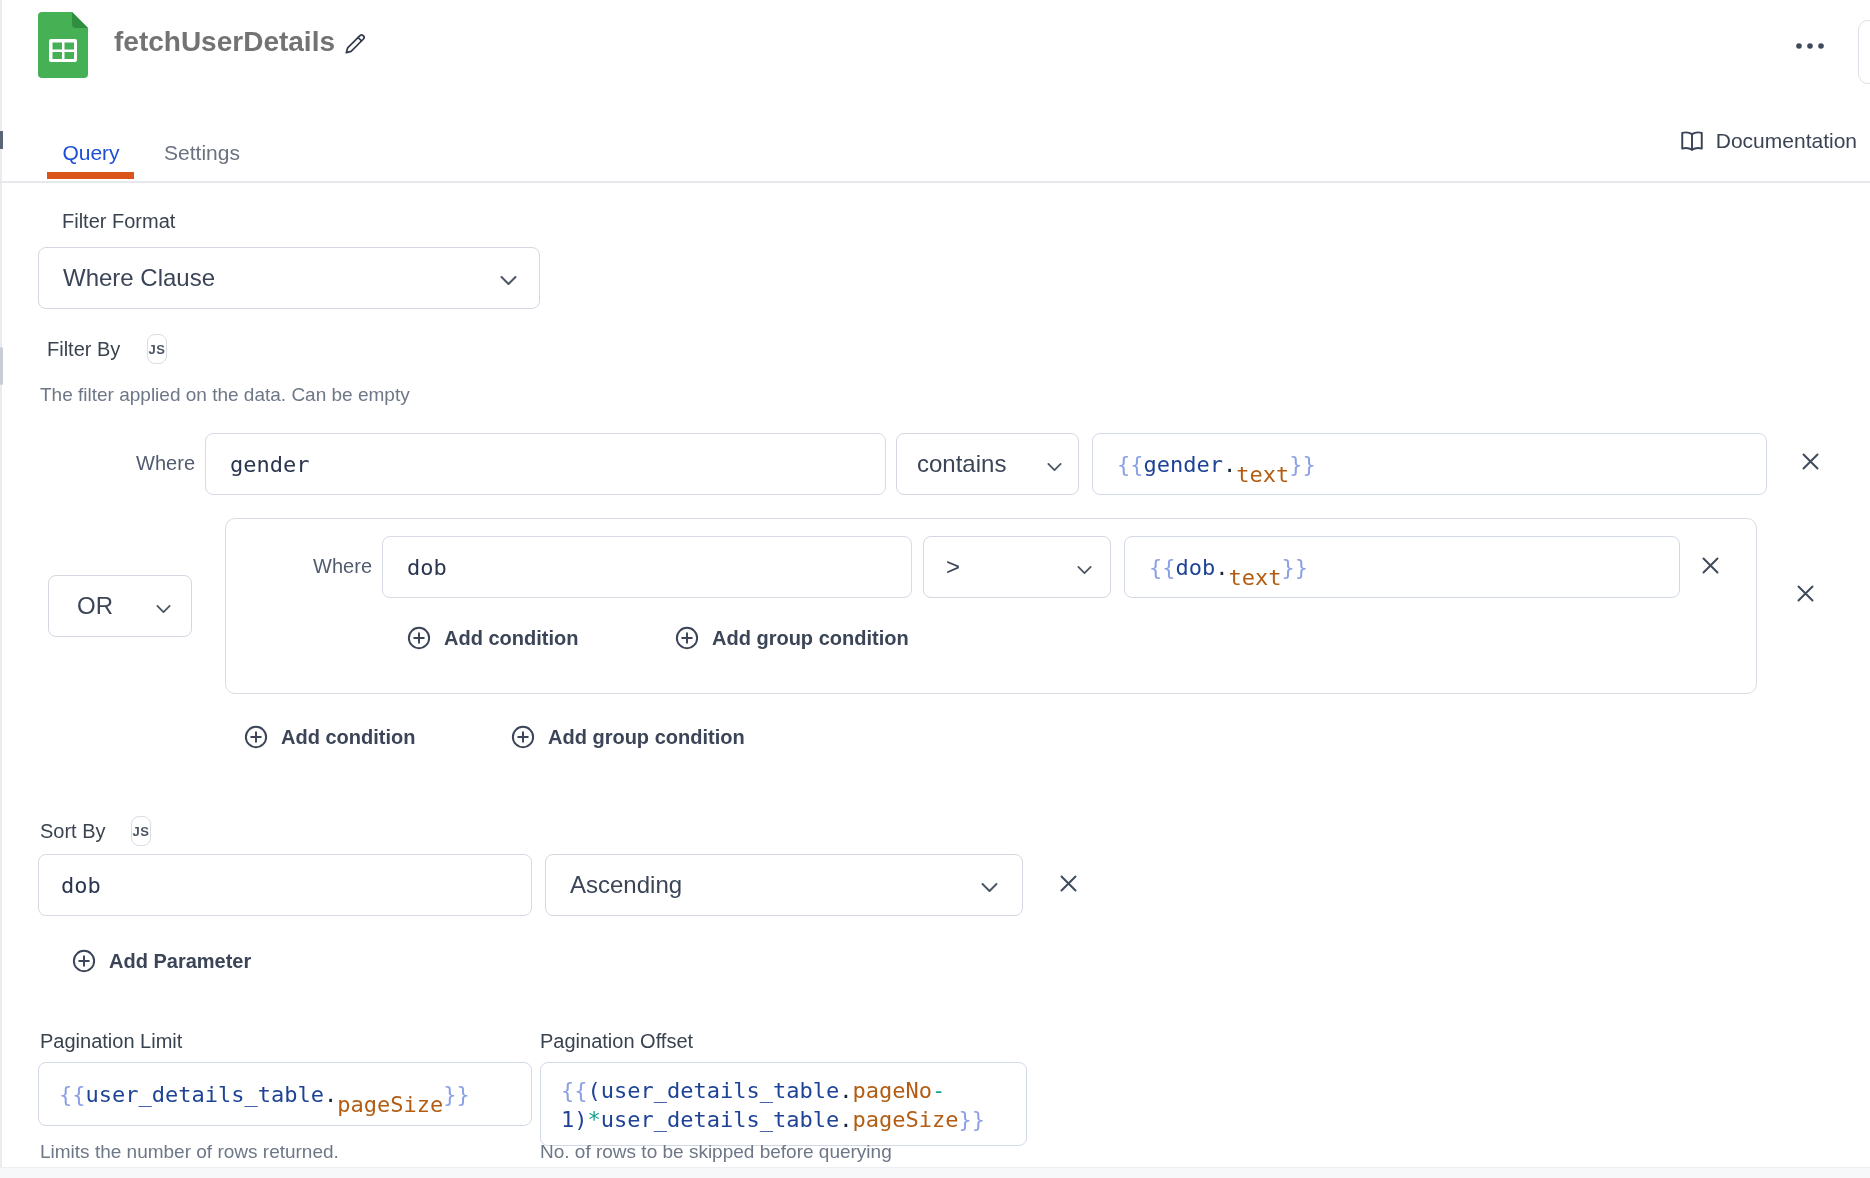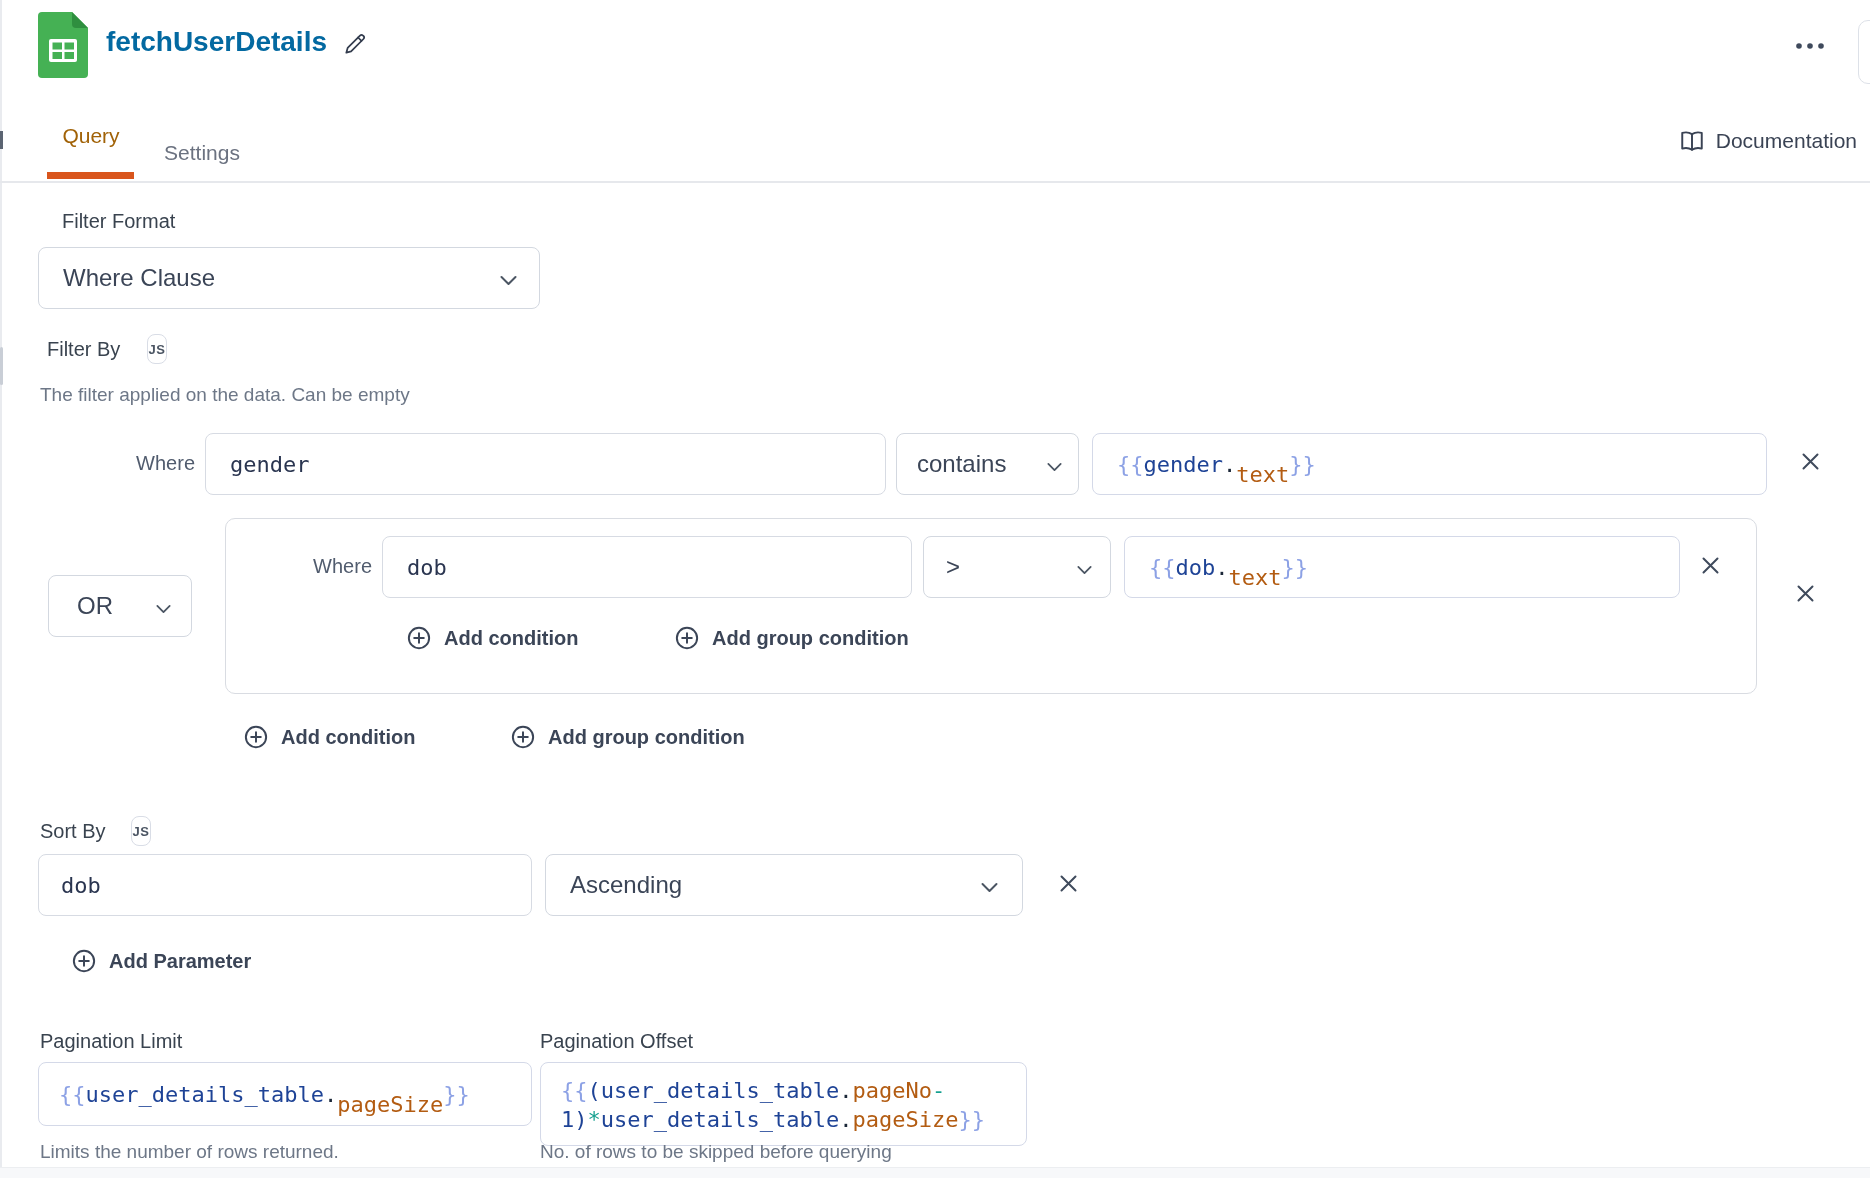--- a/index.html
+++ b/index.html
@@ -44,41 +44,41 @@
     <svg width="50" height="66" viewBox="0 0 50 66">
       <path d="M4 0h30l16 16v46a4 4 0 0 1-4 4H4a4 4 0 0 1-4-4V4a4 4 0 0 1 4-4z" fill="#45b154"></path>
       <path d="M34 0l16 16H38a4 4 0 0 1-4-4V0z" fill="#2f8f3f"></path>
       <rect x="11" y="27" width="28" height="23" rx="2" fill="#ffffff"></rect>
       <rect x="14.5" y="30.5" width="9.5" height="7" fill="#45b154"></rect>
       <rect x="26.5" y="30.5" width="9.5" height="7" fill="#45b154"></rect>
       <rect x="14.5" y="40" width="9.5" height="7" fill="#45b154"></rect>
       <rect x="26.5" y="40" width="9.5" height="7" fill="#45b154"></rect>
     </svg>
   </div>
-  <div class="abs" style="left:106px;top:26px;font-size:28px;font-weight:600;color:#0369a1;text-align:right;">fetchUserDetails</div>
+  <div class="abs" style="left:114px;top:26px;font-size:28px;font-weight:600;color:#737373;text-align:right;">fetchUserDetails</div>
   <button class="abs" style="left:340px;top:30px;width:30px;height:30px;background:none;border:none;padding:0;cursor:pointer;">
     <span>
       <svg width="26" height="26" viewBox="0 0 24 24" fill="none" stroke="#333c4e" stroke-width="1.6" stroke-linecap="round" stroke-linejoin="round">
         <path d="M4 20l1.2-4.4L16.6 4.2a2 2 0 0 1 2.8 0l.4.4a2 2 0 0 1 0 2.8L8.4 18.8 4 20z"></path>
         <path d="M14.8 6l3.2 3.2"></path>
       </svg>
     </span>
   </button>
   <button class="abs" style="left:1792px;top:36px;width:38px;height:18px;background:none;border:none;padding:0;cursor:pointer;">
     <span>
       <svg width="34" height="8" viewBox="0 0 34 8">
         <circle cx="5" cy="4" r="2.8" fill="#3f4a5c"></circle>
         <circle cx="16" cy="4" r="2.8" fill="#3f4a5c"></circle>
         <circle cx="27" cy="4" r="2.8" fill="#3f4a5c"></circle>
       </svg>
     </span>
   </button>
   <div class="abs" style="left:1858px;top:20px;width:40px;height:64px;background:#fff;border:1.5px solid #dde1e8;border-radius:10px;box-sizing:border-box;"></div>
 
-  <button class="tab" style="left:48px;top:124px;width:86px;color:#a16207;font-weight:500;">Query</button>
+  <button class="tab" style="left:48px;top:141px;width:86px;color:#1d4ed8;font-weight:500;">Query</button>
   <button class="tab" style="left:152px;top:141px;width:100px;color:#6b7280;">Settings</button>
   <div class="abs" style="left:47px;top:172px;width:87px;height:7px;background:#d9551c;"></div>
   <div class="abs" style="left:0;top:181px;width:1870px;height:1.5px;background:#e6e8ec;"></div>
   <button class="abs" style="right:13px;top:128px;display:flex;align-items:center;gap:11px;background:none;border:none;padding:0;cursor:pointer;font-family:inherit;">
     <span style="display:flex;">
       <svg width="26" height="26" viewBox="0 0 24 24" fill="none" stroke="#3a4354" stroke-width="1.8" stroke-linecap="round" stroke-linejoin="round">
         <path d="M3 4.5C6.4 3.6 9.6 4.1 12 5.6c2.4-1.5 5.6-2 9-1.1V19c-3.4-.9-6.6-.4-9 1.1C9.6 18.6 6.4 18.1 3 19V4.5z"></path>
         <path d="M12 5.6V20"></path>
       </svg>
     </span>

